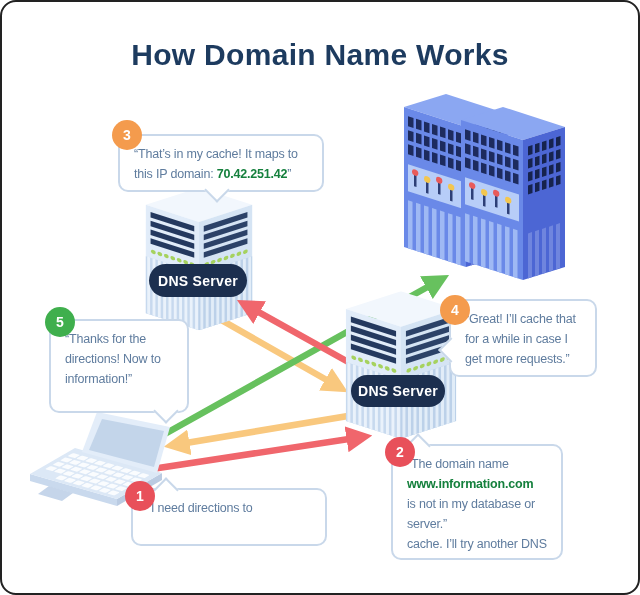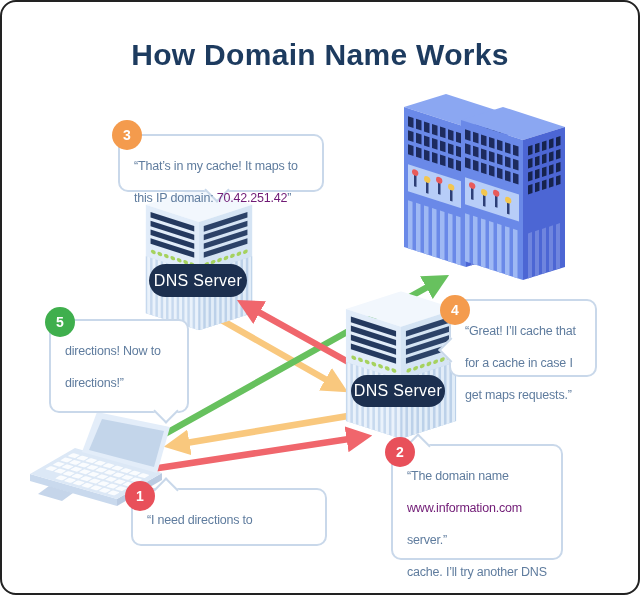--- a/index.html
+++ b/index.html
@@ -10,31 +10,31 @@
          font-size:30px;font-weight:bold;color:#1D3B5F;letter-spacing:.3px;}
   
   .lyr{position:absolute;left:0;top:0;}
   #arrows-low{z-index:1;}
   #racks-svg{left:402px;top:92px;z-index:2;}
   #dns-left-svg{left:140px;top:184px;z-index:2;}
   #laptop-svg{left:25px;top:400px;z-index:2;}
   #arrow-mid{z-index:3;}
   #dns-right-svg{left:340px;top:288px;z-index:4;}
   
-  .pill{position:absolute;background:#1C2F4F;color:#fff;font-weight:normal;font-size:16px;
+  .pill{position:absolute;background:#1C2F4F;color:#fff;font-weight:bold;font-size:14px;
         letter-spacing:.3px;border-radius:17px;display:flex;align-items:center;justify-content:center;}
   #pill-left{left:147px;top:262px;width:98px;height:33px;z-index:3;}
   #pill-right{left:349px;top:373px;width:94px;height:32px;z-index:5;}
   
   .bubble{position:absolute;background:#fff;border:2px solid #C9D8EA;border-radius:10px;
           z-index:6;box-sizing:border-box;}
   .bubble .lines{position:relative;z-index:2;padding:8px 14px;font-size:12.5px;line-height:20px;
           color:#5F7C9E;letter-spacing:-0.2px;}
-  .bubble .line{white-space:nowrap;margin-top:12px;}
-  .bubble .b{font-weight:normal;color:#701a75;}
+  .bubble .line{white-space:nowrap;}
+  .bubble .b{font-weight:bold;color:#15803d;}
   .tail{position:absolute;width:16px;height:16px;background:#fff;transform:rotate(45deg);z-index:1;}
   .tail.down{bottom:-9px;border-right:2px solid #C9D8EA;border-bottom:2px solid #C9D8EA;}
   .tail.up{top:-9px;border-left:2px solid #C9D8EA;border-top:2px solid #C9D8EA;}
   .tail.left-down{left:-9px;border-left:2px solid #C9D8EA;border-bottom:2px solid #C9D8EA;}
   #bubble-1{left:129px;top:486px;width:196px;height:58px;}
   #bubble-2{left:389px;top:442px;width:172px;height:116px;}
   #bubble-3{left:116px;top:132px;width:206px;height:58px;}
   #bubble-4{left:447px;top:297px;width:148px;height:78px;}
   #bubble-5{left:47px;top:317px;width:140px;height:94px;}
   #bubble-1 .tail{left:24px;}
@@ -308,46 +308,48 @@
         <div class="line"><span>“I need directions to</span></div>
       </div>
   </div>
 
   <div class="bubble" id="bubble-2">
     <div class="badge" style="background: rgb(232, 80, 90);">2</div>
     <div class="tail up"></div>
     <div class="lines">
         <div class="line"><span>“The domain name</span></div>
         <div class="line"><span class="b">www.information.com</span></div>
+        <div class="line"><span>is not in my database or</span></div>
         <div class="line"><span>server.”</span></div>
         <div class="line"><span>cache. I’ll try another DNS</span></div>
       </div>
   </div>
 
   <div class="bubble" id="bubble-3">
     <div class="badge" style="background: rgb(244, 155, 77);">3</div>
     <div class="tail down"></div>
     <div class="lines">
         <div class="line"><span>“That’s in my cache! It maps to</span></div>
         <div class="line"><span>this IP domain: </span><span class="b">70.42.251.42</span><span>”</span></div>
       </div>
   </div>
 
   <div class="bubble" id="bubble-4">
     <div class="badge" style="background: rgb(244, 155, 77);">4</div>
     <div class="tail left-down"></div>
     <div class="lines">
         <div class="line"><span>“Great! I’ll cache that</span></div>
-        <div class="line"><span>for a cache in case I</span></div>
-        <div class="line"><span>get maps requests.”</span></div>
+        <div class="line"><span>for a while in case I</span></div>
+        <div class="line"><span>get more requests.”</span></div>
       </div>
   </div>
 
   <div class="bubble" id="bubble-5">
     <div class="badge" style="background: rgb(63, 175, 77);">5</div>
     <div class="tail down"></div>
     <div class="lines">
+        <div class="line"><span>“Thanks for the</span></div>
         <div class="line"><span>directions! Now to</span></div>
-        <div class="line"><span>directions!”</span></div>
+        <div class="line"><span>information!”</span></div>
       </div>
   </div>
 
 </div>
 
 </body></html>

